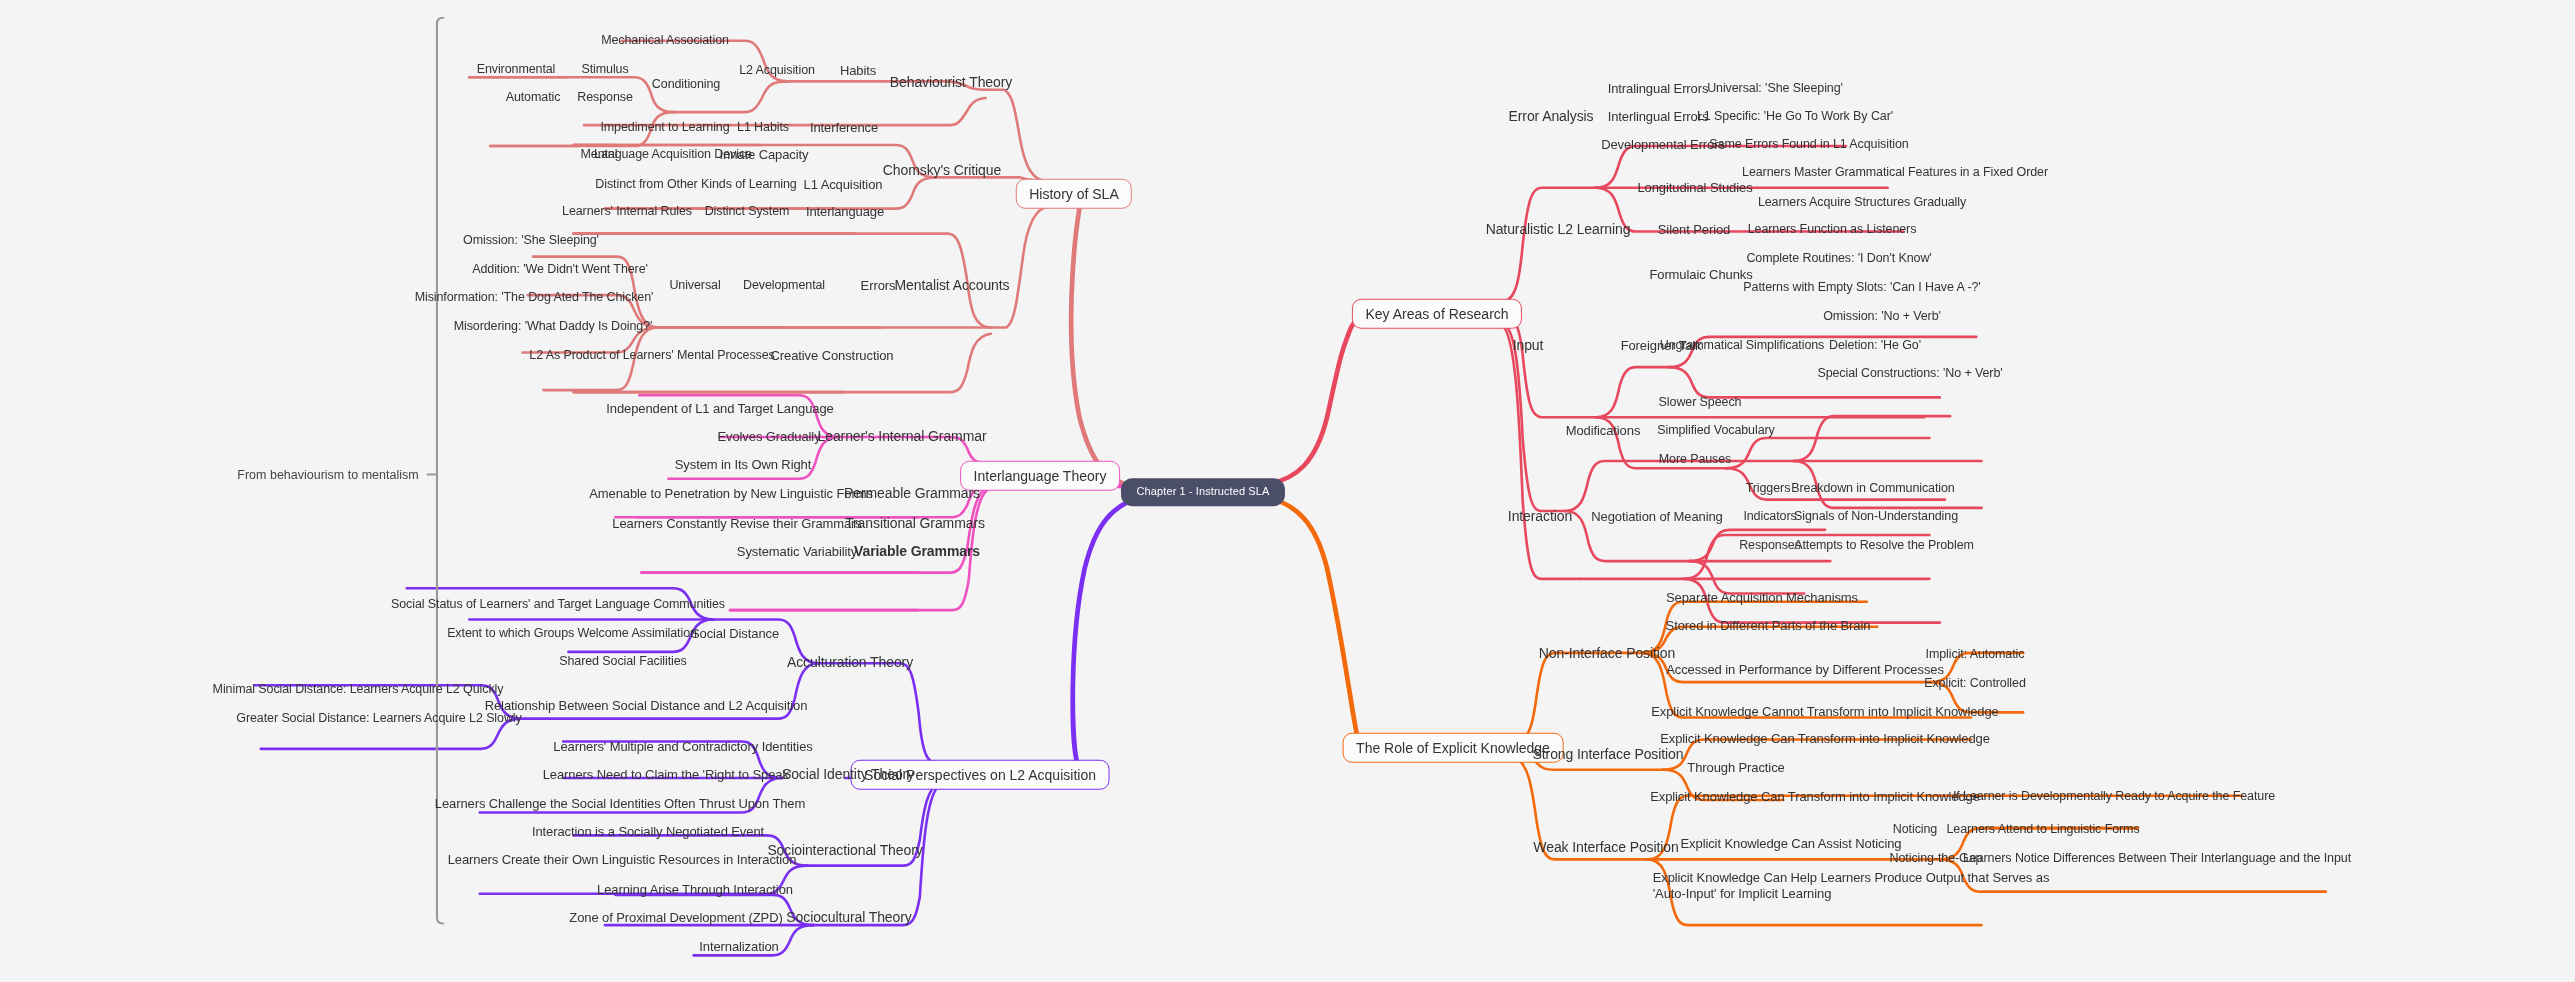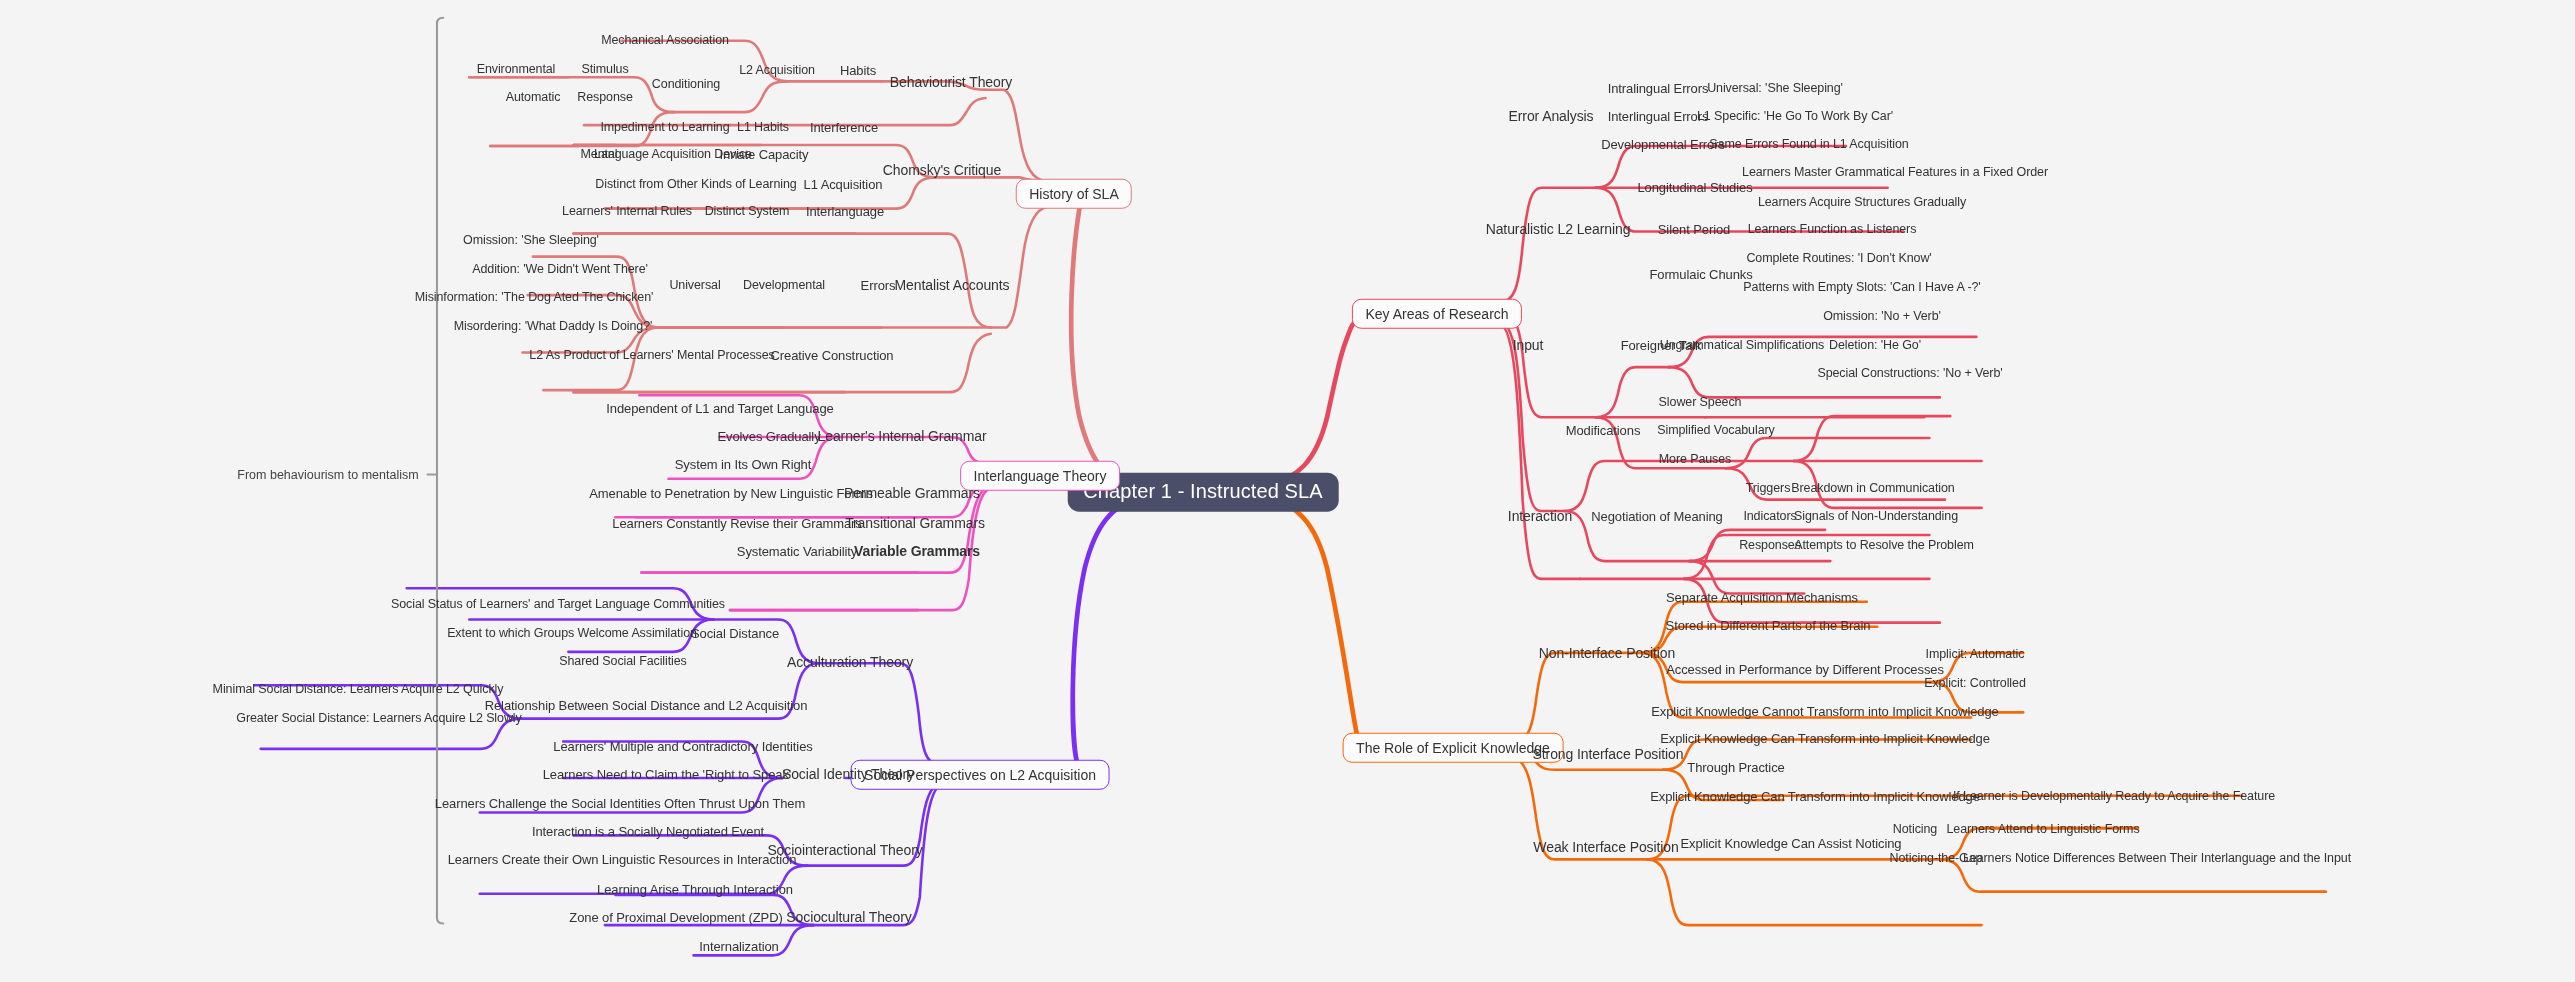--- a/index.html
+++ b/index.html
@@ -40,21 +40,21 @@
   .node.lvl2 { font-size: 14px; }
   .node.lvl3 { font-size: 13px; }
   .node.lvl4 { font-size: 12.5px; }
   .node.lvl5 { font-size: 12.5px; }
 
   .rootnode {
     position: absolute;
     transform: translate(-50%, -50%);
     background: #4a4e69;
     color: #ffffff;
-    font-size: 20px;
+    font-size: 11px;
     padding: 7.3px 15.6px 8.3px 15.6px;
     border-radius: 11.5px;
     white-space: nowrap;
     letter-spacing: 0.1px;
   }
   .boxnode {
     position: absolute;
     transform: translate(-50%, -50%);
     background: #fbfbfb;
     color: #333;
@@ -400,17 +400,19 @@
 <div class="node lvl3" style="left:1736px; top:768px;">Through Practice</div>
 
 <div class="node lvl2" style="left:1606px; top:848px;">Weak Interface Position</div>
 <div class="node lvl3" style="left:1815px; top:797px;">Explicit Knowledge Can Transform into Implicit Knowledge</div>
 <div class="node lvl4" style="left:2114px; top:797px;">If Learner is Developmentally Ready to Acquire the Feature</div>
 <div class="node lvl3" style="left:1791px; top:844px;">Explicit Knowledge Can Assist Noticing</div>
 <div class="node lvl4" style="left:1915px; top:830px;">Noticing</div>
 <div class="node lvl5" style="left:2043px; top:830px;">Learners Attend to Linguistic Forms</div>
 <div class="node lvl4" style="left:1936px; top:859px;">Noticing-the-Gap</div>
 <div class="node lvl5" style="left:2157px; top:859px;">Learners Notice Differences Between Their Interlanguage and the Input</div>
+<div class="node lvl3 two-line" style="left:1851px; top:886px;">Explicit Knowledge Can Help Learners Produce Output that Serves as
+ 'Auto-Input'   for Implicit Learning</div>
 
 <div class="boundary-label" style="left:428px; top:475px;">From behaviourism to mentalism</div>
 
 </div>
 
 
 </body></html>

